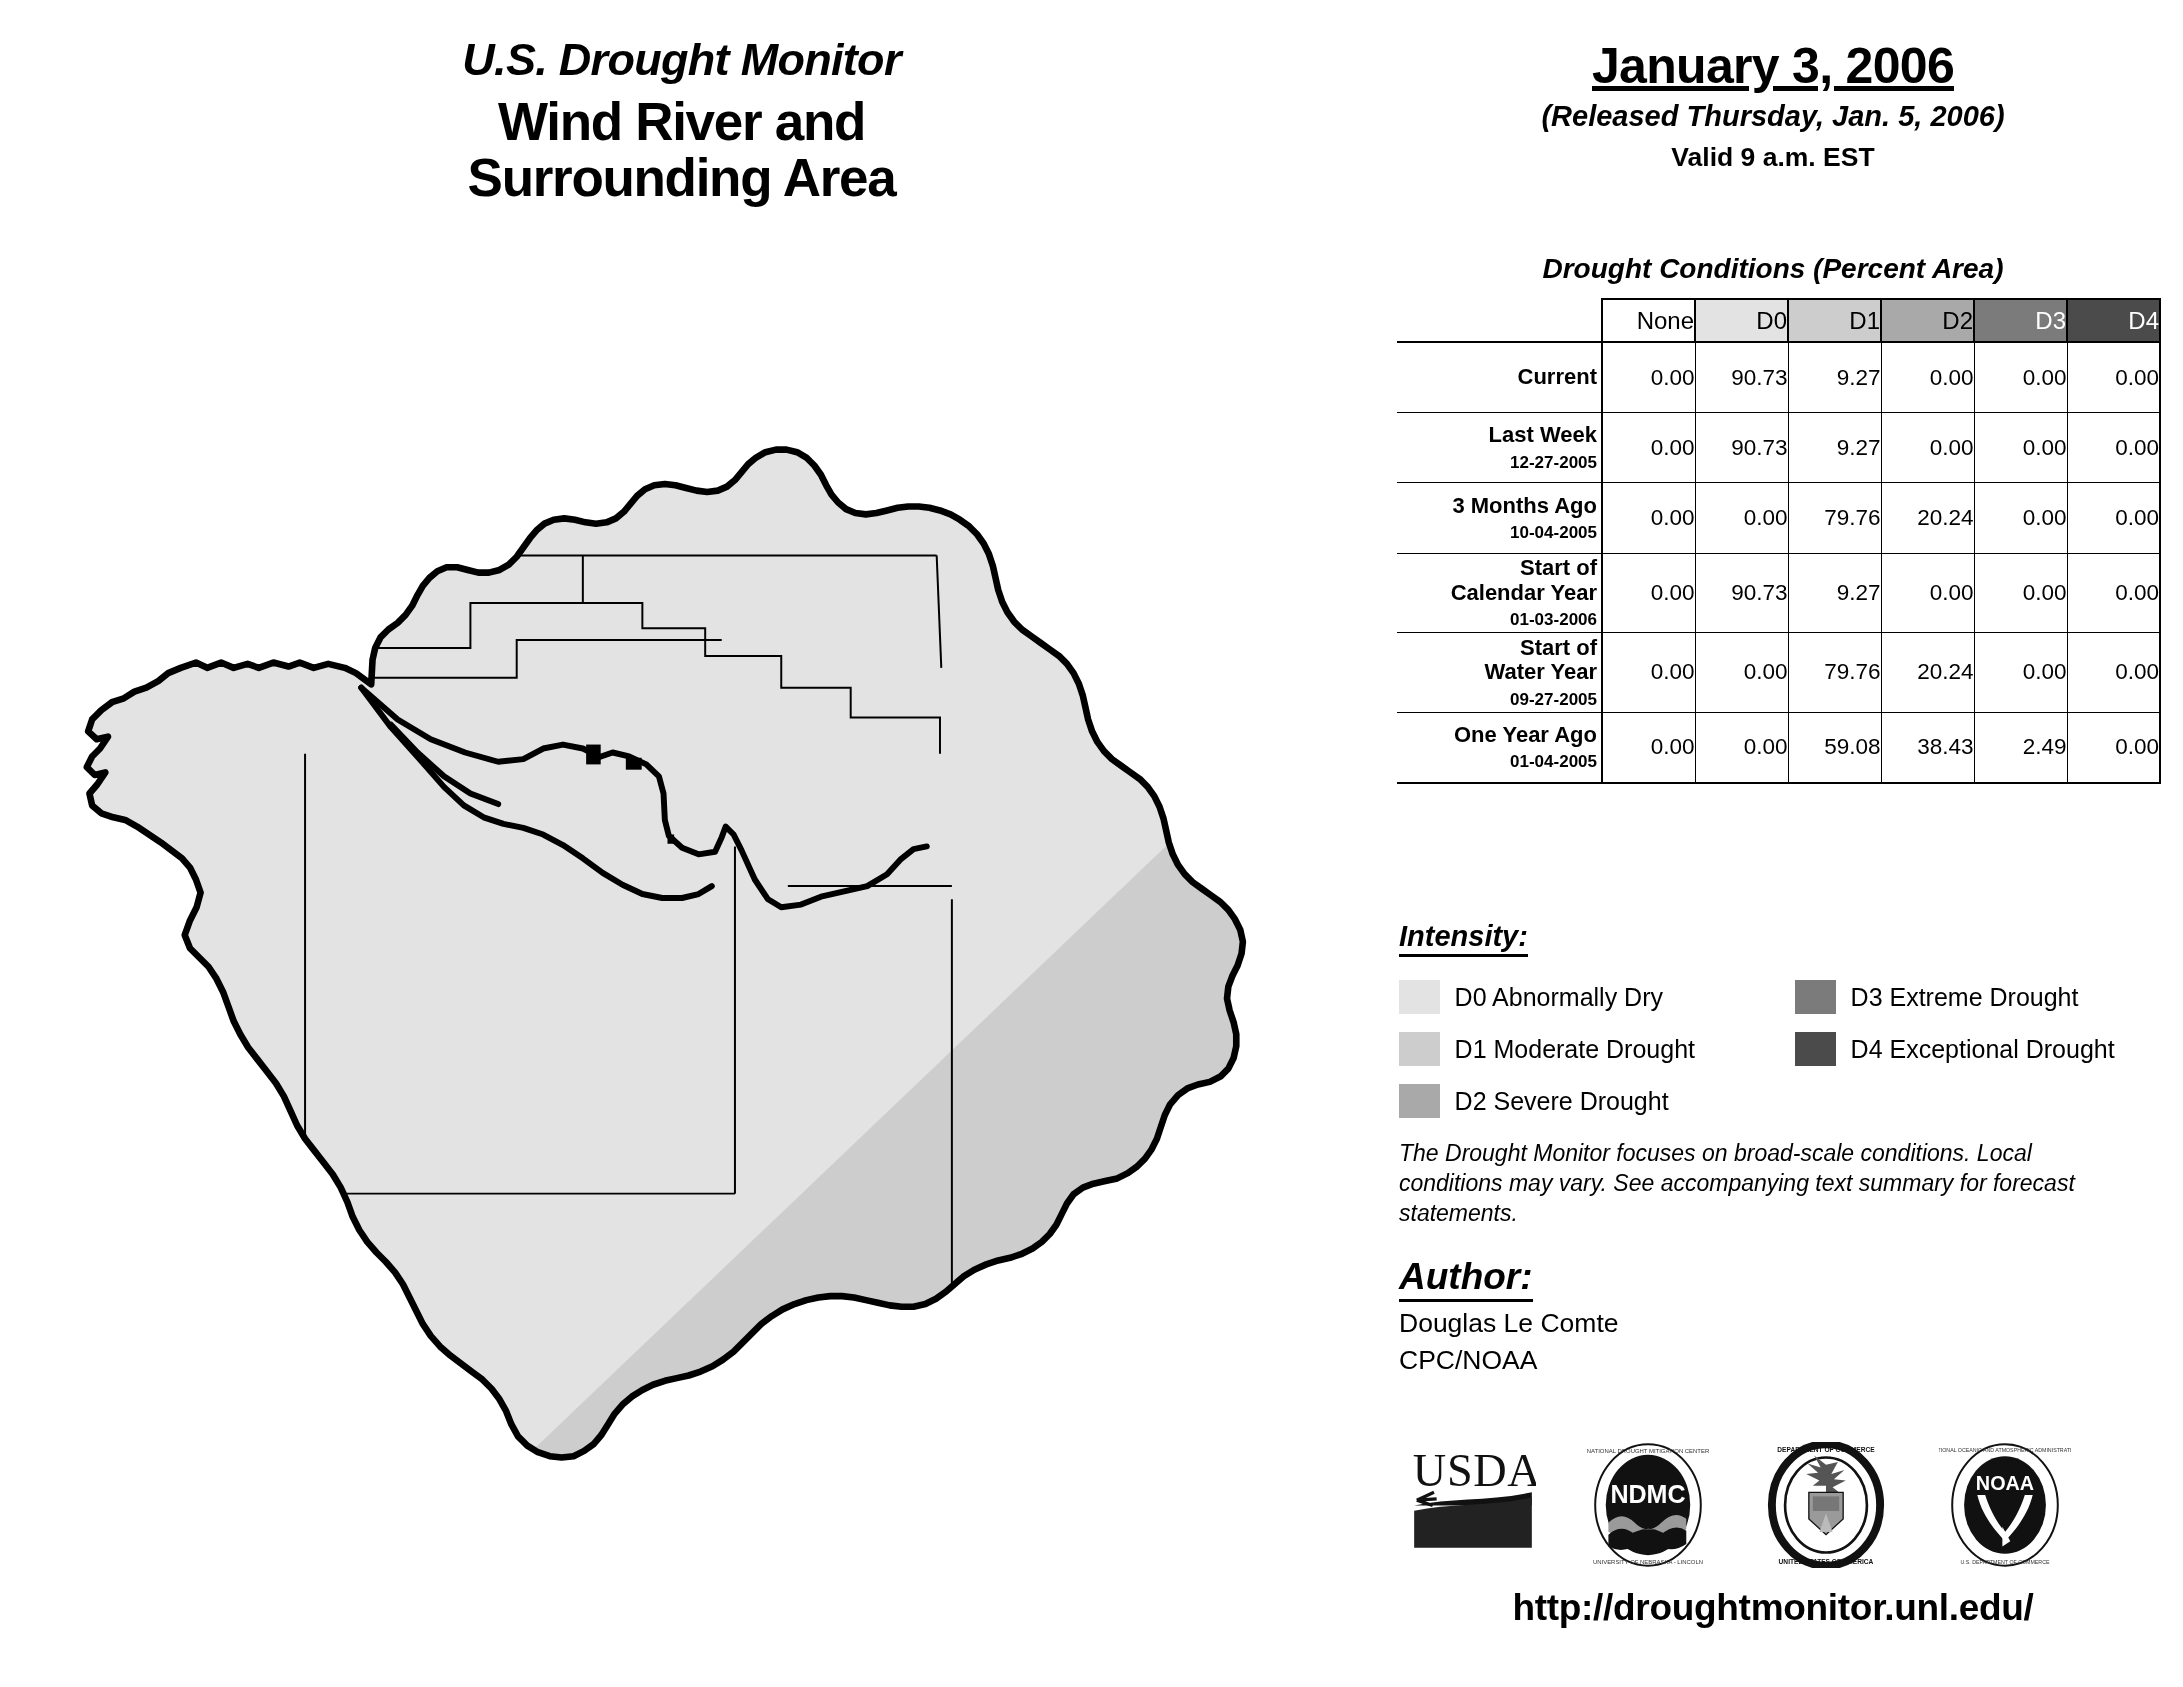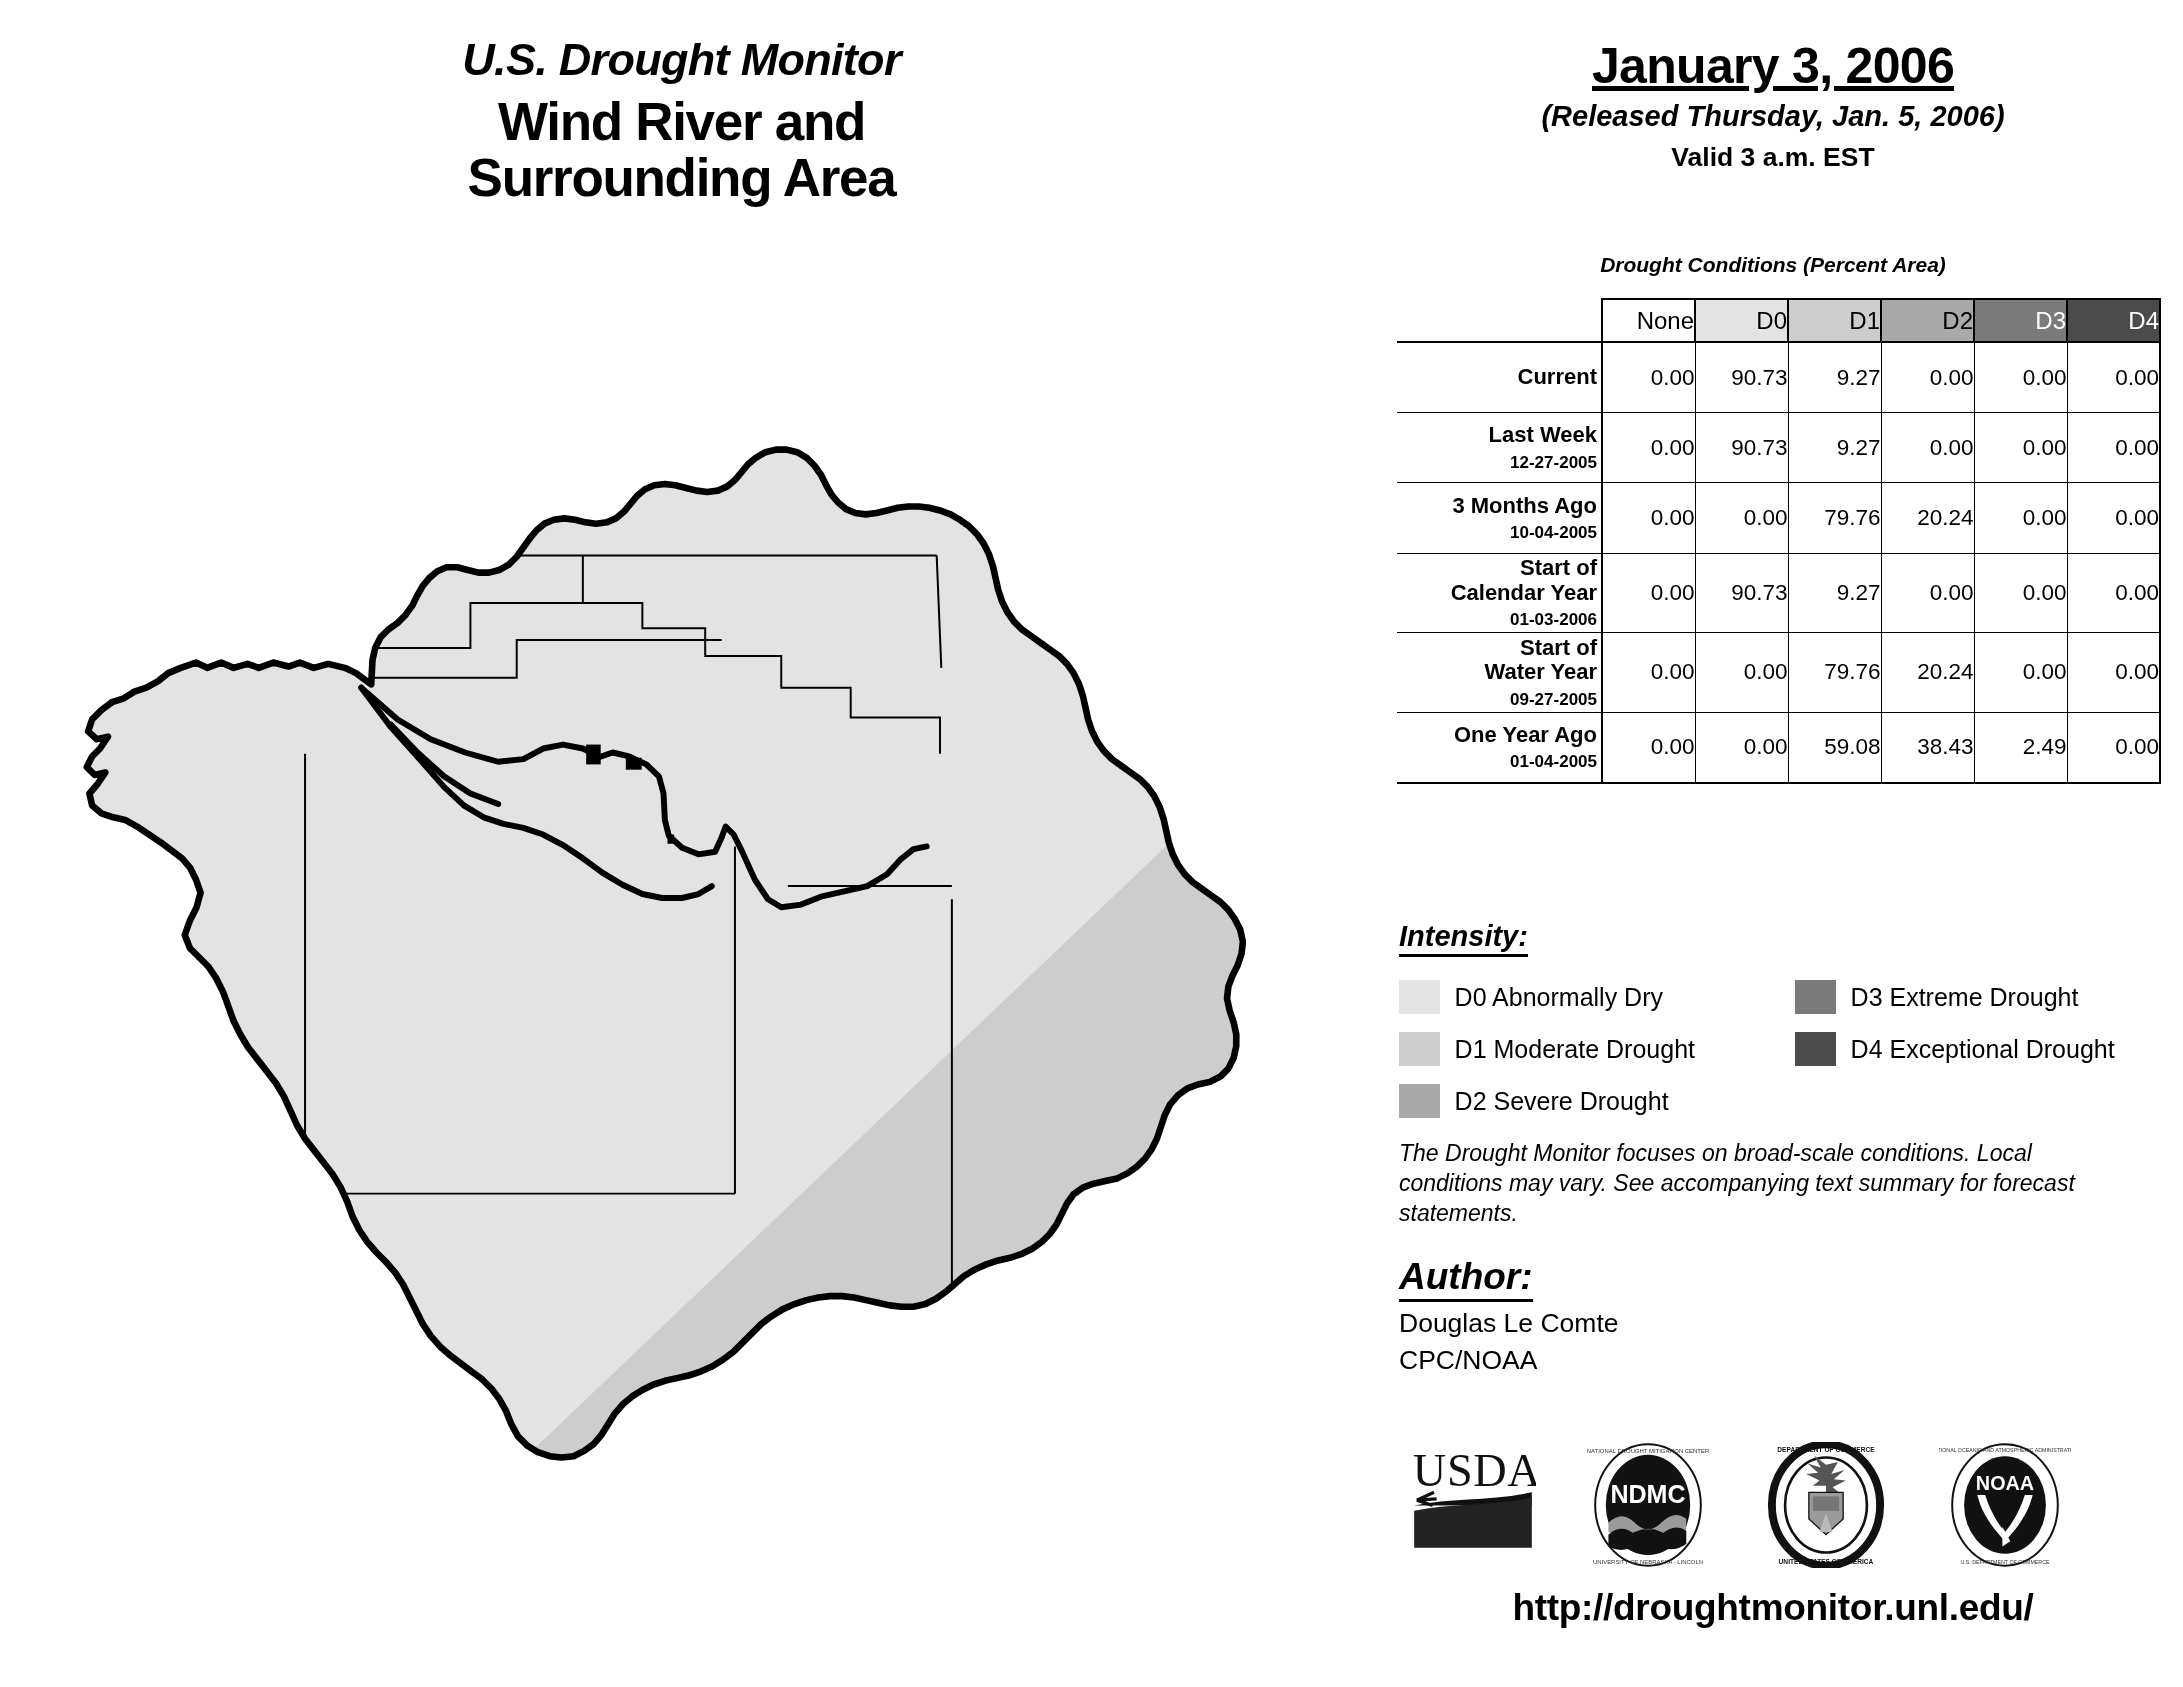--- a/index.html
+++ b/index.html
@@ -88,21 +88,21 @@
     font-weight: bold;
     margin-top: 10.6px;
     line-height: 1.1;
   }
 
   #table-caption {
     position: absolute;
     left: 0; top: 253px;
     width: 820px;
     text-align: center;
-    font-size: 21px;
+    font-size: 28px;
     font-style: italic;
     font-weight: bold;
   }
 
   
   #pct-table {
     position: absolute;
     left: 34px;
     top: 298px;
     border-collapse: collapse;
@@ -441,21 +441,21 @@
                L 522,390 L 510,402 L 496,412 L 484,424 L 476,440 L 472,458 Z" fill="none" stroke="#000000" stroke-width="10" stroke-linejoin="round"></path>
     </svg>
   </div>
 </div>
 
 <div id="right-panel">
 
   <div id="date-block">
     <div id="main-date">January 3, 2006</div>
     <div id="release-date">(Released Thursday, Jan. 5, 2006)</div>
-    <div id="valid-time">Valid 3 a.m. EST</div>
+    <div id="valid-time">Valid 9 a.m. EST</div>
   </div>
 
   <div id="table-caption">Drought Conditions (Percent Area)</div>
 
   <table id="pct-table">
     <colgroup>
       <col class="lbl">
         <col class="num">
         <col class="num">
         <col class="num">

